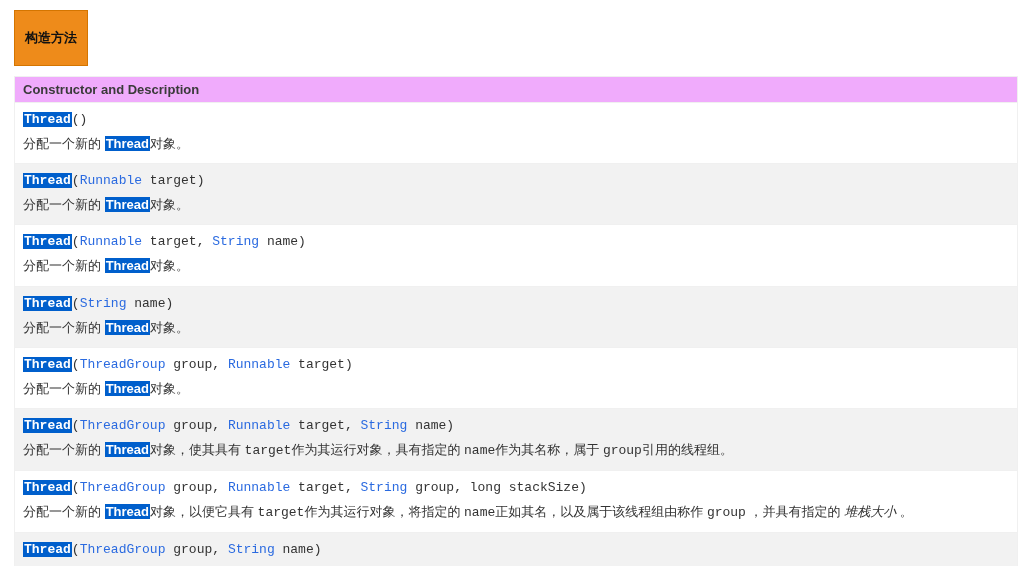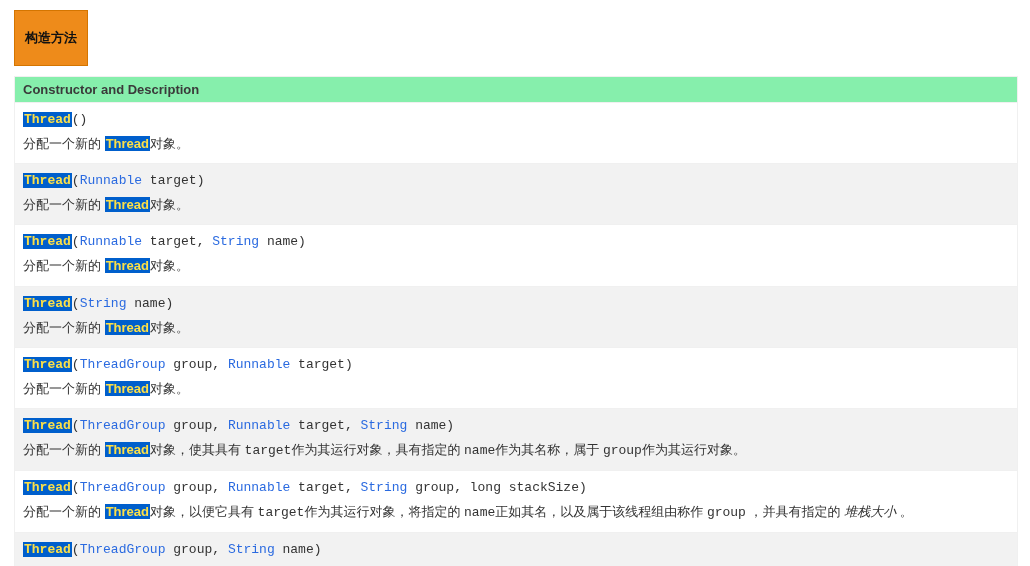--- a/index.html
+++ b/index.html
@@ -24,38 +24,38 @@
     font-weight: bold;
     border: 1px solid #d47500;
     margin-bottom: 10px;
   }
   .table {
     width: 100%;
     border: 1px solid #f0f0f0;
     border-bottom: none;
   }
   .table-header {
-    background: #86efac;
+    background: #f0abfc;
     padding: 5px 8px;
     font-weight: bold;
     color: #3a3a3a;
     font-size: 13px;
     border-bottom: 1px solid #f0f0f0;
   }
   .row {
     padding: 6px 8px 8px 8px;
     border-bottom: 1px solid #f0f0f0;
     line-height: 1.7;
   }
   .row.odd { background: #ffffff; }
   .row.even { background: #f2f2f2; }
   .sig { font-family: "Courier New", monospace; font-size: 13px; }
   .hl {
     background: #005fcc;
-    color: #fde047;
+    color: #ffffff;
     font-weight: bold;
     padding: 0 1px;
   }
   .type-link { color: #2a6ae0; }
   .plain { color: #333; }
   .desc {
     font-size: 13px;
     color: #333;
     margin-top: 2px;
   }
@@ -91,21 +91,21 @@
         <div class="row even">
           <div class="sig"><span class="hl">Thread</span><span class="plain">(</span><span class="type-link">String</span><span class="plain"> name) </span></div>
           <div class="desc"><span class="plain">分配一个新的 </span><span class="hl">Thread</span><span class="plain">对象。</span></div>
         </div>
         <div class="row odd">
           <div class="sig"><span class="hl">Thread</span><span class="plain">(</span><span class="type-link">ThreadGroup</span><span class="plain"> group, </span><span class="type-link">Runnable</span><span class="plain"> target) </span></div>
           <div class="desc"><span class="plain">分配一个新的 </span><span class="hl">Thread</span><span class="plain">对象。</span></div>
         </div>
         <div class="row even">
           <div class="sig"><span class="hl">Thread</span><span class="plain">(</span><span class="type-link">ThreadGroup</span><span class="plain"> group, </span><span class="type-link">Runnable</span><span class="plain"> target, </span><span class="type-link">String</span><span class="plain"> name) </span></div>
-          <div class="desc"><span class="plain">分配一个新的 </span><span class="hl">Thread</span><span class="plain">对象，使其具有 </span><span class="code-inline">target</span><span class="plain">作为其运行对象，具有指定的 </span><span class="code-inline">name</span><span class="plain">作为其名称，属于 </span><span class="code-inline">group</span><span class="plain">作为其运行对象。</span></div>
+          <div class="desc"><span class="plain">分配一个新的 </span><span class="hl">Thread</span><span class="plain">对象，使其具有 </span><span class="code-inline">target</span><span class="plain">作为其运行对象，具有指定的 </span><span class="code-inline">name</span><span class="plain">作为其名称，属于 </span><span class="code-inline">group</span><span class="plain">引用的线程组。</span></div>
         </div>
         <div class="row odd">
           <div class="sig"><span class="hl">Thread</span><span class="plain">(</span><span class="type-link">ThreadGroup</span><span class="plain"> group, </span><span class="type-link">Runnable</span><span class="plain"> target, </span><span class="type-link">String</span><span class="plain"> group, long stackSize) </span></div>
           <div class="desc"><span class="plain">分配一个新的 </span><span class="hl">Thread</span><span class="plain">对象，以便它具有 </span><span class="code-inline">target</span><span class="plain">作为其运行对象，将指定的 </span><span class="code-inline">name</span><span class="plain">正如其名，以及属于该线程组由称作 </span><span class="code-inline">group</span><span class="plain"> ，并具有指定的 </span><span class="italic">堆栈大小</span><span class="plain"> 。</span></div>
         </div>
         <div class="row even">
           <div class="sig"><span class="hl">Thread</span><span class="plain">(</span><span class="type-link">ThreadGroup</span><span class="plain"> group, </span><span class="type-link">String</span><span class="plain"> name) </span></div>
           <div class="desc"><span class="plain">分配一个新的 </span><span class="hl">Thread</span><span class="plain">对象。</span></div>
         </div>
       </div>

